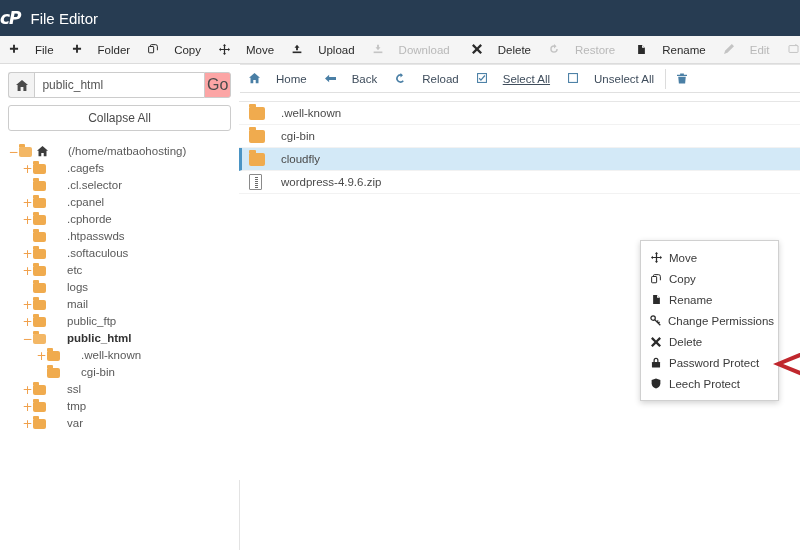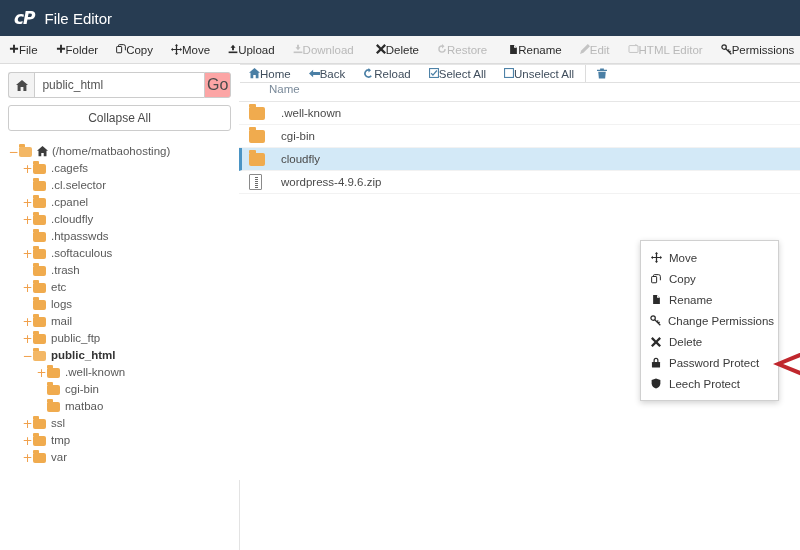--- a/index.html
+++ b/index.html
@@ -8,37 +8,37 @@
     width: 800px; height: 550px;
     background: #ffffff;
     font-family: "Liberation Sans", sans-serif;
     overflow: hidden;
   }
   #app { position: relative; width: 800px; height: 550px; background:#fff; }
 
   
   .titlebar {
     height: 36px; background: #273c52; display: flex; align-items: center;
-    padding-left: 14px; gap: 10px;
+    gap: 10px;
   }
   .cp-logo {
     color: #fff; font-weight: bold; font-size: 17px;
     font-family: "DejaVu Sans", sans-serif; letter-spacing: -1px;
     font-style: italic;
   }
   .app-title { color: #fff; font-size: 15px; }
 
   
   .toolbar {
     height: 28px; background: #f5f5f5; border-bottom: 1px solid #dcdcdc;
     display: flex; align-items: center; font-size: 11.5px; color: #2b2b2b;
     overflow: hidden; white-space: nowrap;
   }
   .tb-item {
-    display: inline-flex; align-items: center; gap: 0;
+    display: inline-flex; align-items: center; gap: 16px;
     padding: 0 9px; height: 28px; color: #2b2b2b;
   }
   .tb-item.disabled { color: #b9b9b9; }
   .tb-sep { width: 1px; height: 20px; background: #dcdcdc; margin: 0 2px; }
   .tb-ico { font-size: 11px; line-height: 1; display:inline-block; }
   .tb-item.disabled .tb-ico { color: #c4c4c4; }
 
   
   .body { display: flex; height: 416px; }
 
@@ -77,21 +77,21 @@
   
   .tree { font-size: 11.5px; color: #555; line-height: 1; }
   .tnode { display: flex; align-items: center; height: 17px; white-space: nowrap; }
   .exp {
     width: 11px; text-align: center; color: #f0a04b; font-size: 12px;
     font-family: "DejaVu Sans", sans-serif; line-height: 1; flex: 0 0 11px;
   }
   .exp.none { color: transparent; }
   .tfolder { margin-right: 5px; flex: 0 0 auto; display:inline-flex; }
   .thome { margin-right: 4px; font-size: 11px; color: #3c3c3c; }
-  .tlabel { color: #595959; }
+  .tlabel { color: #595959; margin-left: 16px; }
   .tnode.bold .tlabel { font-weight: bold; color: #333; }
 
   
   .right { flex: 1; position: relative; background: #fff; }
   .colhead {
     height: 26px; border-bottom: 1px solid #e6e6e6;
     display: flex; align-items: center; padding-left: 30px;
     font-size: 11.5px; color: #7a8a9a;
   }
   .filerow {
@@ -281,42 +281,35 @@
             <span class="tfolder">
               <span class="folder small"></span>
             </span>
             <span class="tlabel">.cpanel</span>
           </div>
           <div class="tnode" style="padding-left: 14px;">
             <span class="exp">+</span>
             <span class="tfolder">
               <span class="folder small"></span>
             </span>
-            <span class="tlabel">.cloudfly</span>
+            <span class="tlabel">.cphorde</span>
           </div>
           <div class="tnode" style="padding-left: 14px;">
             <span class="exp none">·</span>
             <span class="tfolder">
               <span class="folder small"></span>
             </span>
             <span class="tlabel">.htpasswds</span>
           </div>
           <div class="tnode" style="padding-left: 14px;">
             <span class="exp">+</span>
             <span class="tfolder">
               <span class="folder small"></span>
             </span>
             <span class="tlabel">.softaculous</span>
-          </div>
-          <div class="tnode" style="padding-left: 14px;">
-            <span class="exp none">·</span>
-            <span class="tfolder">
-              <span class="folder small"></span>
-            </span>
-            <span class="tlabel">.trash</span>
           </div>
           <div class="tnode" style="padding-left: 14px;">
             <span class="exp">+</span>
             <span class="tfolder">
               <span class="folder small"></span>
             </span>
             <span class="tlabel">etc</span>
           </div>
           <div class="tnode" style="padding-left: 14px;">
             <span class="exp none">·</span>
@@ -352,27 +345,20 @@
               <span class="folder small"></span>
             </span>
             <span class="tlabel">.well-known</span>
           </div>
           <div class="tnode" style="padding-left: 28px;">
             <span class="exp none">·</span>
             <span class="tfolder">
               <span class="folder small"></span>
             </span>
             <span class="tlabel">cgi-bin</span>
-          </div>
-          <div class="tnode" style="padding-left: 28px;">
-            <span class="exp none">·</span>
-            <span class="tfolder">
-              <span class="folder small"></span>
-            </span>
-            <span class="tlabel">matbao</span>
           </div>
           <div class="tnode" style="padding-left: 14px;">
             <span class="exp">+</span>
             <span class="tfolder">
               <span class="folder small"></span>
             </span>
             <span class="tlabel">ssl</span>
           </div>
           <div class="tnode" style="padding-left: 14px;">
             <span class="exp">+</span>
@@ -470,40 +456,40 @@
           </div>
         </div>
 
       <div class="arrow">
         <svg width="136" height="44" viewBox="0 0 136 44">
           <path d="M5 22 L44 6 L44 15 L131 15 L131 29 L44 29 L44 38 Z" fill="none" stroke="#c0272d" stroke-width="4" stroke-linejoin="miter"></path>
         </svg>
       </div>
     </div>
   </div>
-<div class="toolbar" style="position: absolute; left: 240px; top: 64px; width: 560px; height: 19px; background: rgb(255, 255, 255); border-bottom: 1px solid rgb(224, 224, 224); border-top: 1px solid rgb(230, 230, 230);">
+<div class="toolbar" style="position: absolute; left: 240px; top: 64px; width: 560px; height: 29px; background: rgb(255, 255, 255); border-bottom: 1px solid rgb(224, 224, 224); border-top: 1px solid rgb(230, 230, 230);">
       <div class="tb-item" style="color: rgb(63, 77, 92);">
         <span class="tb-ico"><svg width="11" height="11" viewBox="0 0 16 16" style="vertical-align:-1px">
             <path d="M8 0L0 7h2.2v8h4V10h3.6v5h4V7H16z" fill="#4a7fa5"></path>
           </svg></span>
         <span>Home</span>
       </div>
       <div class="tb-item" style="color: rgb(63, 77, 92);">
         <span class="tb-ico"><svg width="11" height="11" viewBox="0 0 16 16" style="vertical-align:-1px">
             <path d="M0 8l6-5.5v3.2h10v4.6H6v3.2z" fill="#4a7fa5"></path>
           </svg></span>
         <span>Back</span>
       </div>
       <div class="tb-item" style="color: rgb(63, 77, 92);">
         <span class="tb-ico"><svg width="11" height="11" viewBox="0 0 16 16" style="vertical-align:-1px">
             <path d="M8 1.6a6.4 6.4 0 104.9 10.5l-1.8-1.5A4 4 0 118 4v2.6l3.6-3.2L8 0z" fill="#4a7fa5"></path>
           </svg></span>
         <span>Reload</span>
       </div>
-      <div class="tb-item" style="color: rgb(63, 77, 92);">
+      <div class="tb-item" style="color: rgb(63, 77, 92); text-decoration: underline;">
         <span class="tb-ico"><svg width="10" height="10" viewBox="0 0 16 16" style="vertical-align:-1px">
             <rect x="0.9" y="0.9" width="14.2" height="14.2" fill="none" stroke="#4a7fa5" stroke-width="1.7"></rect>
             <path d="M3.5 8.4l2.8 2.9L12.6 4" stroke="#4a7fa5" stroke-width="2" fill="none"></path>
           </svg></span>
         <span>Select All</span>
       </div>
       <div class="tb-item" style="color: rgb(63, 77, 92);">
         <span class="tb-ico"><svg width="10" height="10" viewBox="0 0 16 16" style="vertical-align:-1px">
             <rect x="0.9" y="0.9" width="14.2" height="14.2" fill="none" stroke="#4a7fa5" stroke-width="1.7"></rect>
           </svg></span>

